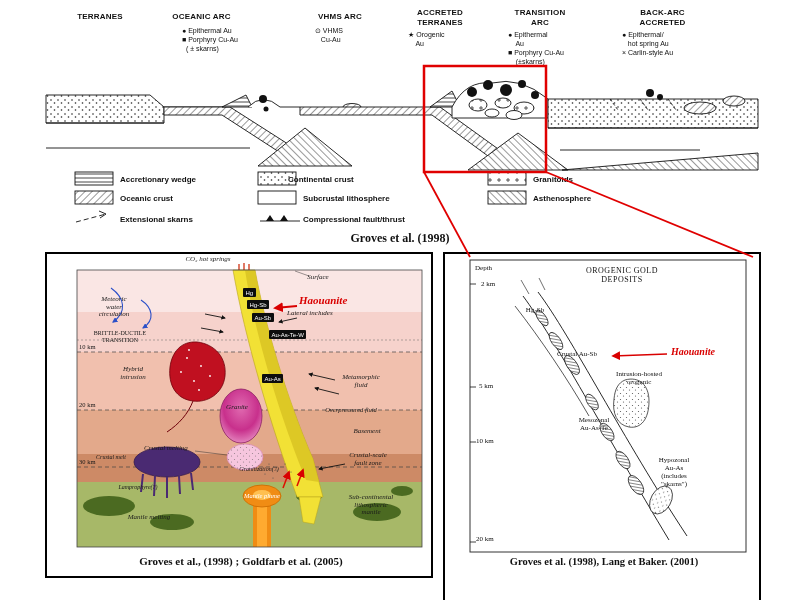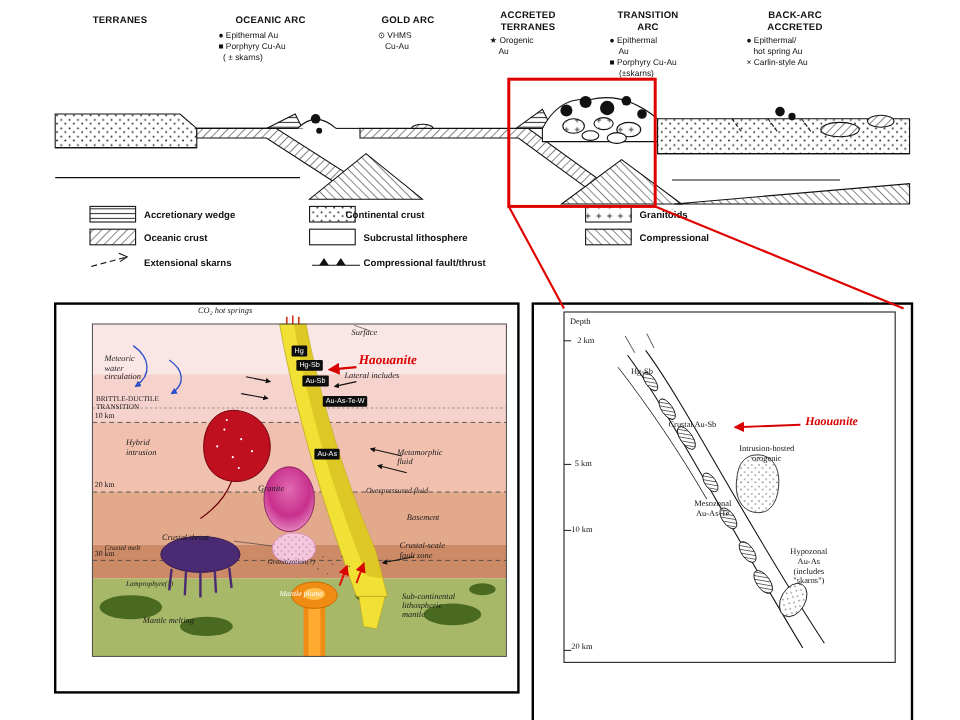--- a/index.html
+++ b/index.html
@@ -9,21 +9,21 @@
   .abs{position:absolute}
   svg{display:block}
   .hdr{position:absolute;font-weight:bold;font-size:8px;line-height:1.2;text-align:center;
        white-space:pre-line;letter-spacing:.2px}
   .itm{position:absolute;font-size:7px;line-height:1.3;white-space:pre;text-align:left}
   .leg{position:absolute;font-size:8px;font-weight:bold;white-space:nowrap}
   .cap{position:absolute;font-family:"Liberation Serif",serif;font-weight:bold;font-size:12px;text-align:center}
   .cap2{position:absolute;font-family:"Liberation Serif",serif;font-weight:bold;font-size:11px;text-align:center}
   .panel{position:absolute;background:#fff;border:2px solid #000}
   .sl{position:absolute;font-family:"Liberation Serif",serif;font-style:italic;font-size:7px;
-      line-height:1.1;text-align:left;white-space:pre-line;color:#1a1a1a}
+      line-height:1.1;text-align:center;white-space:pre-line;color:#1a1a1a}
   .sr{position:absolute;font-family:"Liberation Serif",serif;font-size:7px;line-height:1.15;
       text-align:center;white-space:pre-line;color:#111}
   .box{position:absolute;background:#0d0d0d;color:#fff;font-size:6px;line-height:1;
        padding:1.5px 2.5px;font-family:"Liberation Sans",sans-serif;white-space:nowrap;border-radius:1px}
   .red{position:absolute;color:#d90000;font-family:"Liberation Serif",serif;font-weight:bold;
        font-style:italic;font-size:11px;white-space:nowrap}
   .t6{font-size:6px}.t65{font-size:6.5px}.plain{font-style:normal}.white{color:#fff}.left{text-align:left}
 </style>
 </head>
 <body>
@@ -144,22 +144,22 @@
       <g>
         <path d="M260,221 L300,221" fill="none"></path>
         <path d="M266,221 L270,215 L274,221 Z M280,221 L284,215 L288,221 Z" fill="#111" stroke="none"></path>
       </g>
       <rect x="488" y="172" width="38" height="13" fill="url(#pat-plus)"></rect>
       <rect x="488" y="191" width="38" height="13" fill="url(#pat-diag2)"></rect>
     </g>
   </svg>
 
   <div class="hdr" style="left:55px;top:12px;width:90px">TERRANES</div>
-  <div class="hdr" style="left:178px;top:12px;width:95px">OCEANIC ARC</div>
-  <div class="hdr" style="left:295px;top:12px;width:90px">GOLD ARC</div>
+  <div class="hdr" style="left:154px;top:12px;width:95px">OCEANIC ARC</div>
+  <div class="hdr" style="left:295px;top:12px;width:90px">VHMS ARC</div>
   <div class="hdr" style="left:395px;top:8px;width:90px">ACCRETED
 TERRANES</div>
   <div class="hdr" style="left:495px;top:8px;width:90px">TRANSITION
 ARC</div>
   <div class="hdr" style="left:615px;top:8px;width:95px">BACK-ARC
 ACCRETED</div>
 
   <div class="itm" style="left:182px;top:26px">● Epithermal Au
 ■ Porphyry Cu-Au
   ( ± skarns)</div>
@@ -175,21 +175,22 @@
    hot spring Au
 × Carlin-style Au</div>
 
   <div class="leg" style="left:120px;top:175px">Accretionary wedge</div>
   <div class="leg" style="left:120px;top:194px">Oceanic crust</div>
   <div class="leg" style="left:120px;top:215px">Extensional skarns</div>
   <div class="leg" style="left:288px;top:175px">Continental crust</div>
   <div class="leg" style="left:303px;top:194px">Subcrustal lithosphere</div>
   <div class="leg" style="left:303px;top:215px">Compressional fault/thrust</div>
   <div class="leg" style="left:533px;top:175px">Granitoids</div>
-  <div class="leg" style="left:533px;top:194px">Compressional</div>
+  <div class="leg" style="left:533px;top:194px">Asthenosphere</div>
+  <div class="cap" style="left:290px;top:231px;width:220px">Groves et al. (1998)</div>
 
   <div class="panel" style="left:45px;top:252px;width:388px;height:326px">
     <svg class="abs" style="left:0;top:0" width="388" height="326">
       <g>
         <rect x="30" y="16" width="345" height="277" fill="#fae6e4"></rect>
         <rect x="30" y="58" width="345" height="40" fill="#f6d2cc"></rect>
         <rect x="30" y="98" width="345" height="58" fill="#f1c0ae"></rect>
         <rect x="30" y="156" width="345" height="44" fill="#e3a98b"></rect>
         <rect x="30" y="200" width="345" height="28" fill="#cd8a66"></rect>
         <rect x="30" y="228" width="345" height="65" fill="#a7b868"></rect>
@@ -282,39 +283,40 @@
     <div class="sl plain t65 left" style="left:32px;top:89px;width:30px">10 km</div>
     <div class="sl plain t65 left" style="left:32px;top:147px;width:30px">20 km</div>
     <div class="sl plain t65 left" style="left:32px;top:204px;width:30px">30 km</div>
     <div class="sl" style="left:58px;top:112px;width:56px">Hybrid
 intrusion</div>
     <div class="sl" style="left:284px;top:120px;width:60px">Metamorphic
 fluid</div>
     <div class="sl" style="left:168px;top:150px;width:44px">Granite</div>
     <div class="sl t65" style="left:258px;top:152px;width:92px">Overpressured fluid</div>
     <div class="sl" style="left:292px;top:174px;width:56px">Basement</div>
-    <div class="sl" style="left:88px;top:191px;width:62px">Crustal thrust</div>
+    <div class="sl" style="left:88px;top:191px;width:62px">Crustal melting</div>
     <div class="sl" style="left:286px;top:198px;width:70px">Crustal-scale
 fault zone</div>
     <div class="sl t6" style="left:176px;top:212px;width:72px">Granitization(?)</div>
     <div class="sl t6" style="left:40px;top:200px;width:48px">Crustal melt</div>
     <div class="sl t6" style="left:58px;top:230px;width:66px">Lamprophyre(?)</div>
     <div class="sl" style="left:72px;top:260px;width:60px">Mantle melting</div>
     <div class="sl white t65" style="left:186px;top:238px;width:58px">Mantle plume</div>
     <div class="sl" style="left:288px;top:240px;width:72px">Sub-continental
 lithospheric
 mantle</div>
 
     <div class="box" style="left:196px;top:34px">Hg</div>
     <div class="box" style="left:200px;top:46px">Hg-Sb</div>
     <div class="box" style="left:205px;top:59px">Au-Sb</div>
     <div class="box" style="left:222px;top:76px">Au-As-Te-W</div>
     <div class="box" style="left:215px;top:120px">Au-As</div>
     <div class="red" style="left:252px;top:40px">Haouanite</div>
 
+    <div class="cap2" style="left:0;top:301px;width:388px">Groves et al., (1998) ; Goldfarb et al. (2005)</div>
   </div>
 
   <div class="panel" style="left:443px;top:252px;width:318px;height:398px">
     <svg class="abs" style="left:0;top:0" width="318" height="326">
       <rect x="25" y="6" width="276" height="292" fill="#fff" stroke="#333" stroke-width="1"></rect>
       <path d="M25,30 h6 M25,133 h6 M25,188 h6 M25,288 h6" stroke="#111" stroke-width="0.8"></path>
       <g fill="none" stroke="#111">
         <path d="M78,42 C110,85 160,180 224,286" stroke-width="0.9"></path>
         <path d="M93,38 C126,82 178,185 242,282" stroke-width="0.9"></path>
         <path d="M70,52 C95,84 122,124 144,162" stroke-width="0.7"></path>
@@ -336,31 +338,34 @@
         <ellipse cx="216" cy="246" rx="10" ry="15" transform="rotate(30 216 246)" fill="url(#pat-stipple-t)"></ellipse>
       </g>
       <path d="M222,100 L168,102" stroke="#d90000" stroke-width="1.6" fill="none" marker-end="url(#mk-red)"></path>
     </svg>
 
     <div class="sr left" style="left:30px;top:10px;width:36px">Depth</div>
     <div class="sr left" style="left:36px;top:26px;width:32px">2 km</div>
     <div class="sr left" style="left:34px;top:128px;width:32px">5 km</div>
     <div class="sr left" style="left:31px;top:183px;width:34px">10 km</div>
     <div class="sr left" style="left:31px;top:281px;width:34px">20 km</div>
+    <div class="sr" style="left:112px;top:12px;width:130px;font-size:8px;letter-spacing:.5px">OROGENIC GOLD
+DEPOSITS</div>
     <div class="sr" style="left:70px;top:52px;width:40px">Hg-Sb</div>
     <div class="sr" style="left:100px;top:96px;width:64px">Crustal Au-Sb</div>
     <div class="red" style="left:226px;top:92px;font-size:10px">Haouanite</div>
     <div class="sr" style="left:158px;top:116px;width:72px">Intrusion-hosted
 orogenic</div>
     <div class="sr" style="left:118px;top:162px;width:62px">Mesozonal
 Au-As-Te</div>
     <div class="sr" style="left:200px;top:202px;width:58px">Hypozonal
 Au-As
 (includes
 "skarns")</div>
+    <div class="cap2" style="left:0;top:302px;width:318px;font-size:10.5px">Groves et al. (1998), Lang et Baker. (2001)</div>
   </div>
 
   <svg class="abs" style="left:0;top:0;pointer-events:none;z-index:10" width="800" height="600">
     <rect x="424" y="66" width="122" height="106" fill="none" stroke="#e00000" stroke-width="2.5"></rect>
     <line x1="424" y1="172" x2="470" y2="257" stroke="#e00000" stroke-width="1.8"></line>
     <line x1="546" y1="172" x2="753" y2="257" stroke="#e00000" stroke-width="1.8"></line>
   </svg>
 
 </div>
 

